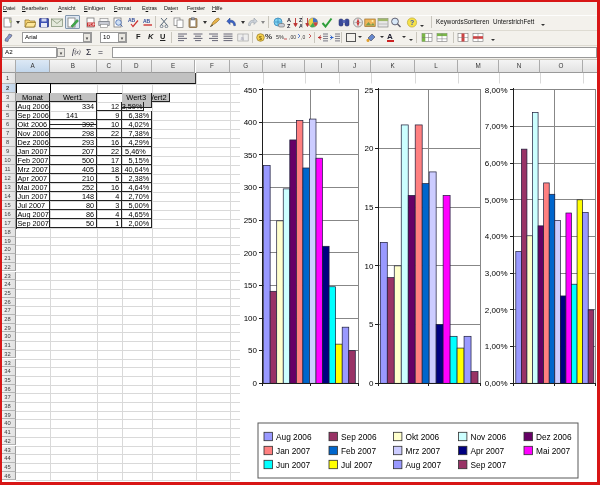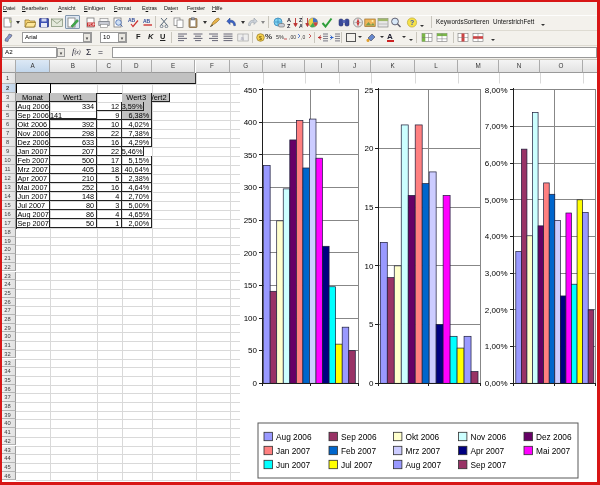--- a/index.html
+++ b/index.html
@@ -394,45 +394,45 @@
 <div class="gh" style="left:16px;top:462.9px;width:224px;"></div>
 <div class="gh" style="left:16px;top:471.6px;width:224px;"></div>
 <div class="gh" style="left:16px;top:480.3px;width:224px;"></div>
 <div class="gh" style="left:240px;top:83.5px;width:357.5px;"></div>
 <div class="ab" style="left:16px;top:72.5px;width:179.5px;height:11px;background:#c1c1c1;border-right:1px solid #333;border-bottom:1.3px solid #111;"></div>
 <div class="ab" style="left:15.5px;top:83px;width:35px;height:10.5px;background:#fff;border:1.6px solid #000;"></div>
 <div class="ab" style="left:15.6px;top:92.6px;width:136.5px;height:136px;border-left:0.9px solid #222;border-top:0.9px solid #222;"></div>
 <div class="ab" style="left:16.0px;top:93.0px;width:34.0px;height:9px;background:#c1c1c1;border-right:0.9px solid #222;border-bottom:0.9px solid #222;font-size:7.5px;color:#000;white-space:nowrap;overflow:hidden;text-align:center;line-height:9px;">Monat</div>
 <div class="ab" style="left:50.0px;top:93.0px;width:46.7px;height:9px;background:#c1c1c1;border-right:0.9px solid #222;border-bottom:0.9px solid #222;font-size:7.5px;color:#000;white-space:nowrap;overflow:hidden;text-align:center;line-height:9px;">Wert1</div>
 <div class="ab" style="left:96.7px;top:93.0px;width:25.0px;height:9px;background:#c1c1c1;border-right:0.9px solid #222;border-bottom:0.9px solid #222;font-size:7.5px;color:#000;white-space:nowrap;overflow:hidden;text-align:center;line-height:9px;margin-left:48px;">Wert2</div>
-<div class="ab" style="left:121.7px;top:93.0px;width:30.0px;height:27px;background:#c1c1c1;border-right:0.9px solid #222;border-bottom:0.9px solid #222;font-size:7.5px;color:#000;white-space:nowrap;overflow:hidden;text-align:center;line-height:9px;">Wert3</div>
+<div class="ab" style="left:121.7px;top:93.0px;width:30.0px;height:15px;background:#c1c1c1;border-right:0.9px solid #222;border-bottom:0.9px solid #222;font-size:7.5px;color:#000;white-space:nowrap;overflow:hidden;text-align:center;line-height:9px;">Wert3</div>
 <div class="ab" style="left:16.0px;top:102.0px;width:34.0px;height:9px;border-right:0.9px solid #222;border-bottom:0.9px solid #222;font-size:7.3px;color:#000;white-space:nowrap;overflow:hidden;text-align:left;padding-left:1.5px;line-height:9px;">Aug 2006</div>
-<div class="ab" style="left:50.0px;top:102.0px;width:46.7px;height:17px;border-right:0.9px solid #222;border-bottom:0.9px solid #222;font-size:7.3px;color:#000;white-space:nowrap;overflow:hidden;text-align:right;padding-right:1.5px;line-height:9px;">334</div>
+<div class="ab" style="left:50.0px;top:102.0px;width:46.7px;height:23px;border-right:0.9px solid #222;border-bottom:0.9px solid #222;font-size:7.3px;color:#000;white-space:nowrap;overflow:hidden;text-align:right;padding-right:1.5px;line-height:9px;">334</div>
 <div class="ab" style="left:96.7px;top:102.0px;width:25.0px;height:9px;border-right:0.9px solid #222;border-bottom:0.9px solid #222;font-size:7.3px;color:#000;white-space:nowrap;overflow:hidden;text-align:right;padding-right:1.5px;line-height:9px;">12</div>
 <div class="ab" style="left:121.7px;top:102.0px;width:22px;height:9px;border-right:0.9px solid #222;border-bottom:0.9px solid #222;font-size:7.3px;color:#000;white-space:nowrap;overflow:hidden;text-align:right;padding-right:12px;line-height:9px;">3,59%</div>
 <div class="ab" style="left:16.0px;top:111.0px;width:34.0px;height:9px;border-right:0.9px solid #222;border-bottom:0.9px solid #222;font-size:7.3px;color:#000;white-space:nowrap;overflow:hidden;text-align:left;padding-left:1.5px;line-height:9px;">Sep 2006</div>
-<div class="ab" style="left:50.0px;top:111.0px;width:46.7px;height:9px;border-right:0.9px solid #222;border-bottom:0.9px solid #222;font-size:7.3px;color:#000;white-space:nowrap;overflow:hidden;text-align:left;padding-right:1.5px;line-height:9px;">141</div>
+<div class="ab" style="left:50.0px;top:111.0px;width:46.7px;height:9px;border-right:0.9px solid #222;border-bottom:0.9px solid #222;font-size:7.3px;color:#000;white-space:nowrap;overflow:hidden;text-align:center;padding-right:1.5px;line-height:9px;">141</div>
 <div class="ab" style="left:96.7px;top:111.0px;width:25.0px;height:9px;border-right:0.9px solid #222;border-bottom:0.9px solid #222;font-size:7.3px;color:#000;white-space:nowrap;overflow:hidden;text-align:right;padding-right:1.5px;line-height:9px;">9</div>
 <div class="ab" style="left:121.7px;top:111.0px;width:30.0px;height:9px;border-right:0.9px solid #222;border-bottom:0.9px solid #222;font-size:7.3px;color:#000;white-space:nowrap;overflow:hidden;text-align:right;padding-right:1.5px;line-height:9px;">6,38%</div>
 <div class="ab" style="left:16.0px;top:120.0px;width:34.0px;height:9px;border-right:0.9px solid #222;border-bottom:0.9px solid #222;font-size:7.3px;color:#000;white-space:nowrap;overflow:hidden;text-align:left;padding-left:1.5px;line-height:9px;">Okt 2006</div>
 <div class="ab" style="left:50.0px;top:120.0px;width:46.7px;height:9px;border-right:0.9px solid #222;border-bottom:0.9px solid #222;font-size:7.3px;color:#000;white-space:nowrap;overflow:hidden;text-align:right;padding-right:1.5px;line-height:9px;">392</div>
 <div class="ab" style="left:96.7px;top:120.0px;width:25.0px;height:9px;border-right:0.9px solid #222;border-bottom:0.9px solid #222;font-size:7.3px;color:#000;white-space:nowrap;overflow:hidden;text-align:right;padding-right:1.5px;line-height:9px;">10</div>
 <div class="ab" style="left:121.7px;top:120.0px;width:30.0px;height:9px;border-right:0.9px solid #222;border-bottom:0.9px solid #222;font-size:7.3px;color:#000;white-space:nowrap;overflow:hidden;text-align:right;padding-right:1.5px;line-height:9px;">4,02%</div>
 <div class="ab" style="left:16.0px;top:129.0px;width:34.0px;height:9px;border-right:0.9px solid #222;border-bottom:0.9px solid #222;font-size:7.3px;color:#000;white-space:nowrap;overflow:hidden;text-align:left;padding-left:1.5px;line-height:9px;">Nov 2006</div>
 <div class="ab" style="left:50.0px;top:129.0px;width:46.7px;height:9px;border-right:0.9px solid #222;border-bottom:0.9px solid #222;font-size:7.3px;color:#000;white-space:nowrap;overflow:hidden;text-align:right;padding-right:1.5px;line-height:9px;">298</div>
 <div class="ab" style="left:96.7px;top:129.0px;width:25.0px;height:9px;border-right:0.9px solid #222;border-bottom:0.9px solid #222;font-size:7.3px;color:#000;white-space:nowrap;overflow:hidden;text-align:right;padding-right:1.5px;line-height:9px;">22</div>
 <div class="ab" style="left:121.7px;top:129.0px;width:30.0px;height:9px;border-right:0.9px solid #222;border-bottom:0.9px solid #222;font-size:7.3px;color:#000;white-space:nowrap;overflow:hidden;text-align:right;padding-right:1.5px;line-height:9px;">7,38%</div>
 <div class="ab" style="left:16.0px;top:138.0px;width:34.0px;height:9px;border-right:0.9px solid #222;border-bottom:0.9px solid #222;font-size:7.3px;color:#000;white-space:nowrap;overflow:hidden;text-align:left;padding-left:1.5px;line-height:9px;">Dez 2006</div>
-<div class="ab" style="left:50.0px;top:138.0px;width:46.7px;height:9px;border-right:0.9px solid #222;border-bottom:0.9px solid #222;font-size:7.3px;color:#000;white-space:nowrap;overflow:hidden;text-align:right;padding-right:1.5px;line-height:9px;">633</div>
+<div class="ab" style="left:50.0px;top:138.0px;width:46.7px;height:9px;border-right:0.9px solid #222;border-bottom:0.9px solid #222;font-size:7.3px;color:#000;white-space:nowrap;overflow:hidden;text-align:right;padding-right:1.5px;line-height:9px;">293</div>
 <div class="ab" style="left:96.7px;top:138.0px;width:25.0px;height:9px;border-right:0.9px solid #222;border-bottom:0.9px solid #222;font-size:7.3px;color:#000;white-space:nowrap;overflow:hidden;text-align:right;padding-right:1.5px;line-height:9px;">16</div>
 <div class="ab" style="left:121.7px;top:138.0px;width:30.0px;height:9px;border-right:0.9px solid #222;border-bottom:0.9px solid #222;font-size:7.3px;color:#000;white-space:nowrap;overflow:hidden;text-align:right;padding-right:1.5px;line-height:9px;">4,29%</div>
 <div class="ab" style="left:16.0px;top:147.0px;width:34.0px;height:9px;border-right:0.9px solid #222;border-bottom:0.9px solid #222;font-size:7.3px;color:#000;white-space:nowrap;overflow:hidden;text-align:left;padding-left:1.5px;line-height:9px;">Jan 2007</div>
 <div class="ab" style="left:50.0px;top:147.0px;width:46.7px;height:9px;border-right:0.9px solid #222;border-bottom:0.9px solid #222;font-size:7.3px;color:#000;white-space:nowrap;overflow:hidden;text-align:right;padding-right:1.5px;line-height:9px;">207</div>
 <div class="ab" style="left:96.7px;top:147.0px;width:25.0px;height:9px;border-right:0.9px solid #222;border-bottom:0.9px solid #222;font-size:7.3px;color:#000;white-space:nowrap;overflow:hidden;text-align:right;padding-right:1.5px;line-height:9px;">22</div>
-<div class="ab" style="left:121.7px;top:147.0px;width:22px;height:9px;border-right:0.9px solid #222;border-bottom:0.9px solid #222;font-size:7.3px;color:#000;white-space:nowrap;overflow:hidden;text-align:center;padding-right:1.5px;line-height:9px;">5,46%</div>
+<div class="ab" style="left:121.7px;top:147.0px;width:30.0px;height:9px;border-right:0.9px solid #222;border-bottom:0.9px solid #222;font-size:7.3px;color:#000;white-space:nowrap;overflow:hidden;text-align:center;padding-right:1.5px;line-height:9px;">5,46%</div>
 <div class="ab" style="left:16.0px;top:156.0px;width:34.0px;height:9px;border-right:0.9px solid #222;border-bottom:0.9px solid #222;font-size:7.3px;color:#000;white-space:nowrap;overflow:hidden;text-align:left;padding-left:1.5px;line-height:9px;">Feb 2007</div>
 <div class="ab" style="left:50.0px;top:156.0px;width:46.7px;height:9px;border-right:0.9px solid #222;border-bottom:0.9px solid #222;font-size:7.3px;color:#000;white-space:nowrap;overflow:hidden;text-align:right;padding-right:1.5px;line-height:9px;">500</div>
 <div class="ab" style="left:96.7px;top:156.0px;width:25.0px;height:9px;border-right:0.9px solid #222;border-bottom:0.9px solid #222;font-size:7.3px;color:#000;white-space:nowrap;overflow:hidden;text-align:right;padding-right:1.5px;line-height:9px;">17</div>
 <div class="ab" style="left:121.7px;top:156.0px;width:30.0px;height:9px;border-right:0.9px solid #222;border-bottom:0.9px solid #222;font-size:7.3px;color:#000;white-space:nowrap;overflow:hidden;text-align:right;padding-right:1.5px;line-height:9px;">5,15%</div>
 <div class="ab" style="left:16.0px;top:165.0px;width:34.0px;height:9px;border-right:0.9px solid #222;border-bottom:0.9px solid #222;font-size:7.3px;color:#000;white-space:nowrap;overflow:hidden;text-align:left;padding-left:1.5px;line-height:9px;">Mrz 2007</div>
 <div class="ab" style="left:50.0px;top:165.0px;width:46.7px;height:9px;border-right:0.9px solid #222;border-bottom:0.9px solid #222;font-size:7.3px;color:#000;white-space:nowrap;overflow:hidden;text-align:right;padding-right:1.5px;line-height:9px;">405</div>
 <div class="ab" style="left:96.7px;top:165.0px;width:25.0px;height:9px;border-right:0.9px solid #222;border-bottom:0.9px solid #222;font-size:7.3px;color:#000;white-space:nowrap;overflow:hidden;text-align:right;padding-right:1.5px;line-height:9px;">18</div>
 <div class="ab" style="left:121.7px;top:165.0px;width:30.0px;height:9px;border-right:0.9px solid #222;border-bottom:0.9px solid #222;font-size:7.3px;color:#000;white-space:nowrap;overflow:hidden;text-align:right;padding-right:1.5px;line-height:9px;">40,64%</div>
 <div class="ab" style="left:16.0px;top:174.0px;width:34.0px;height:9px;border-right:0.9px solid #222;border-bottom:0.9px solid #222;font-size:7.3px;color:#000;white-space:nowrap;overflow:hidden;text-align:left;padding-left:1.5px;line-height:9px;">Apr 2007</div>
 <div class="ab" style="left:50.0px;top:174.0px;width:46.7px;height:9px;border-right:0.9px solid #222;border-bottom:0.9px solid #222;font-size:7.3px;color:#000;white-space:nowrap;overflow:hidden;text-align:right;padding-right:1.5px;line-height:9px;">210</div>

